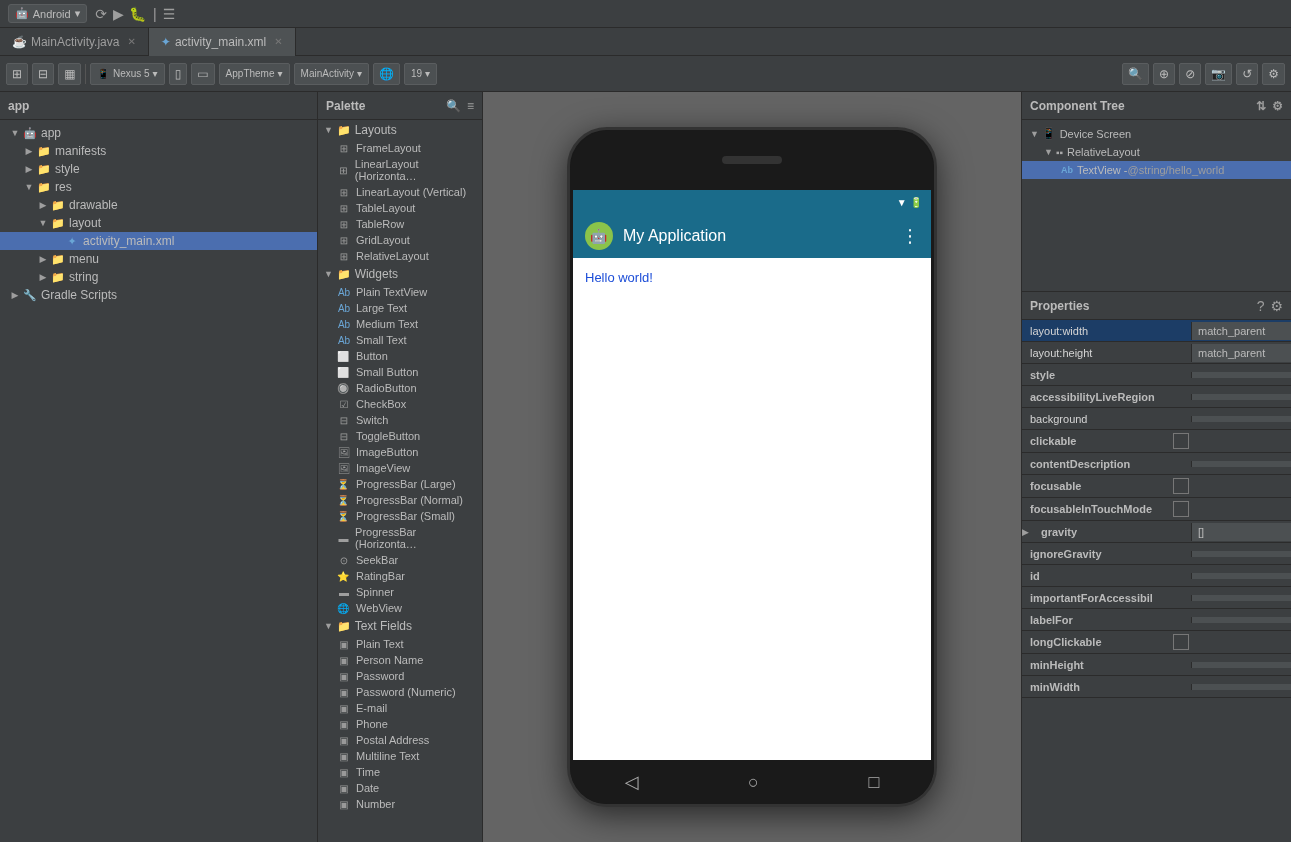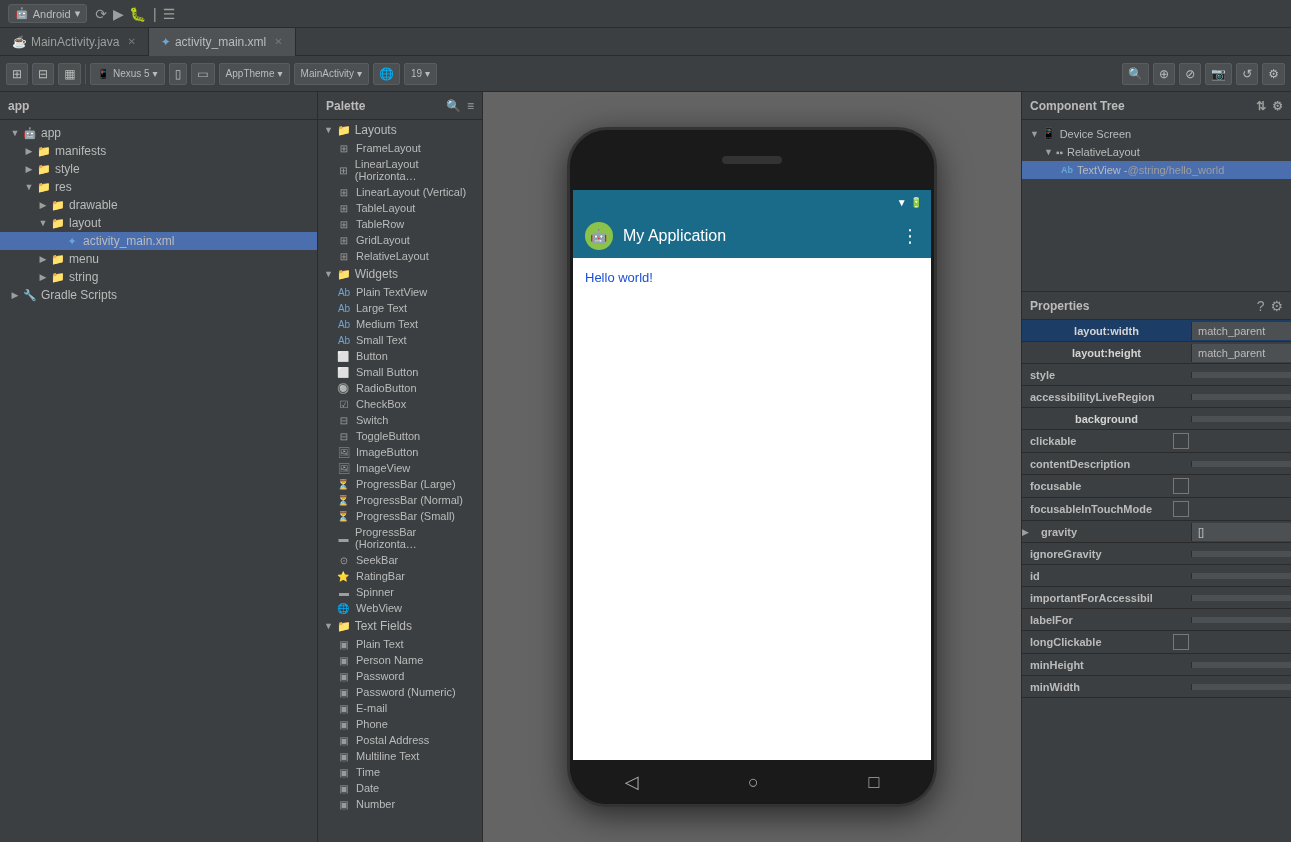--- a/index.html
+++ b/index.html
@@ -78,21 +78,21 @@
 
     
     .properties-section { flex: 1; display: flex; flex-direction: column; overflow: hidden; }
     .props-header { height: 28px; background: #3c3f41; display: flex; align-items: center; justify-content: space-between; padding: 0 8px; border-bottom: 1px solid #2b2b2b; flex-shrink: 0; }
     .props-title { font-size: 12px; font-weight: bold; color: #bbbbbb; }
     .props-icons { display: flex; gap: 6px; color: #9e9e9e; font-size: 14px; }
     .props-content { flex: 1; overflow-y: auto; }
     .prop-row { display: flex; align-items: center; border-bottom: 1px solid #2b2b2b; min-height: 22px; }
     .prop-row.highlighted { background: #1c3d66; }
     .prop-name { flex: 1; padding: 3px 8px; font-size: 11px; color: #bbbbbb; font-weight: 700; }
-    .prop-name.bold { font-weight: bold; color: #d4d4d4; text-align: center; }
+    .prop-name.bold { font-weight: normal; color: #d4d4d4; }
     .prop-value { width: 100px; padding: 3px 6px; font-size: 11px; color: #bbbbbb; background: #4c5052; border-left: 1px solid #2b2b2b; text-align: left; }
     .prop-checkbox { width: 16px; height: 16px; border: 1px solid #777; background: #3c3f41; margin: 3px 6px; }
     .prop-arrow { color: #9e9e9e; font-size: 9px; margin-right: 4px; }
 
     
     .design-toolbar { height: 36px; background: #3c3f41; display: flex; align-items: center; padding: 0 6px; gap: 4px; border-bottom: 1px solid #2b2b2b; flex-shrink: 0; }
     .dt-btn { background: #4c5052; border: 1px solid #5a5d5f; color: #bbbbbb; font-size: 10px; padding: 2px 6px; border-radius: 2px; cursor: pointer; display: flex; align-items: center; gap: 3px; height: 22px; }
     .dt-icon-btn { background: #4c5052; border: 1px solid #5a5d5f; color: #bbbbbb; font-size: 12px; padding: 2px 5px; border-radius: 2px; cursor: pointer; height: 22px; display: flex; align-items: center; justify-content: center; }
 
     ::-webkit-scrollbar { width: 6px; height: 6px; }

